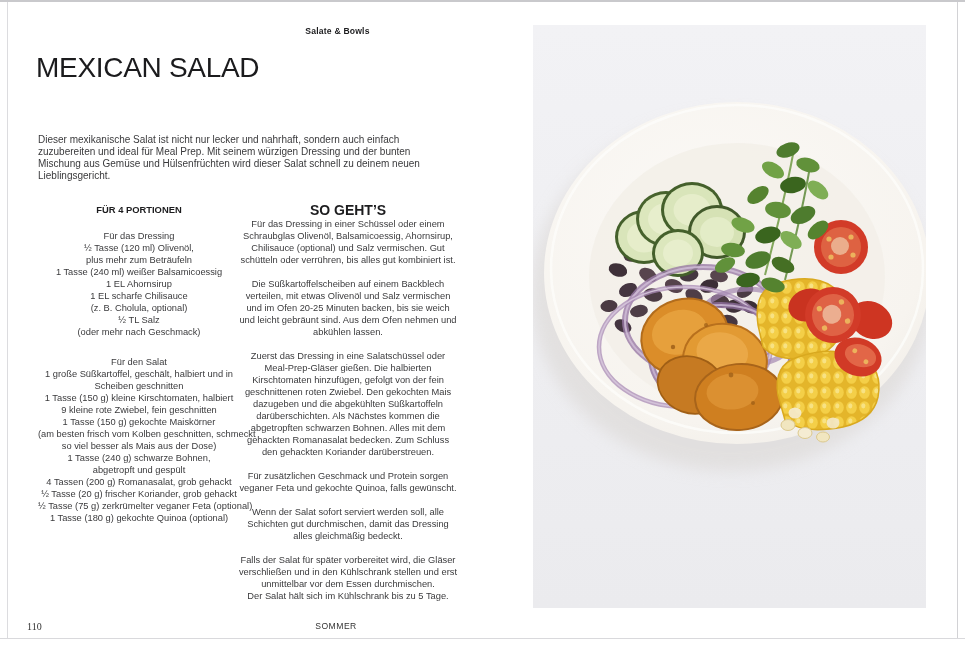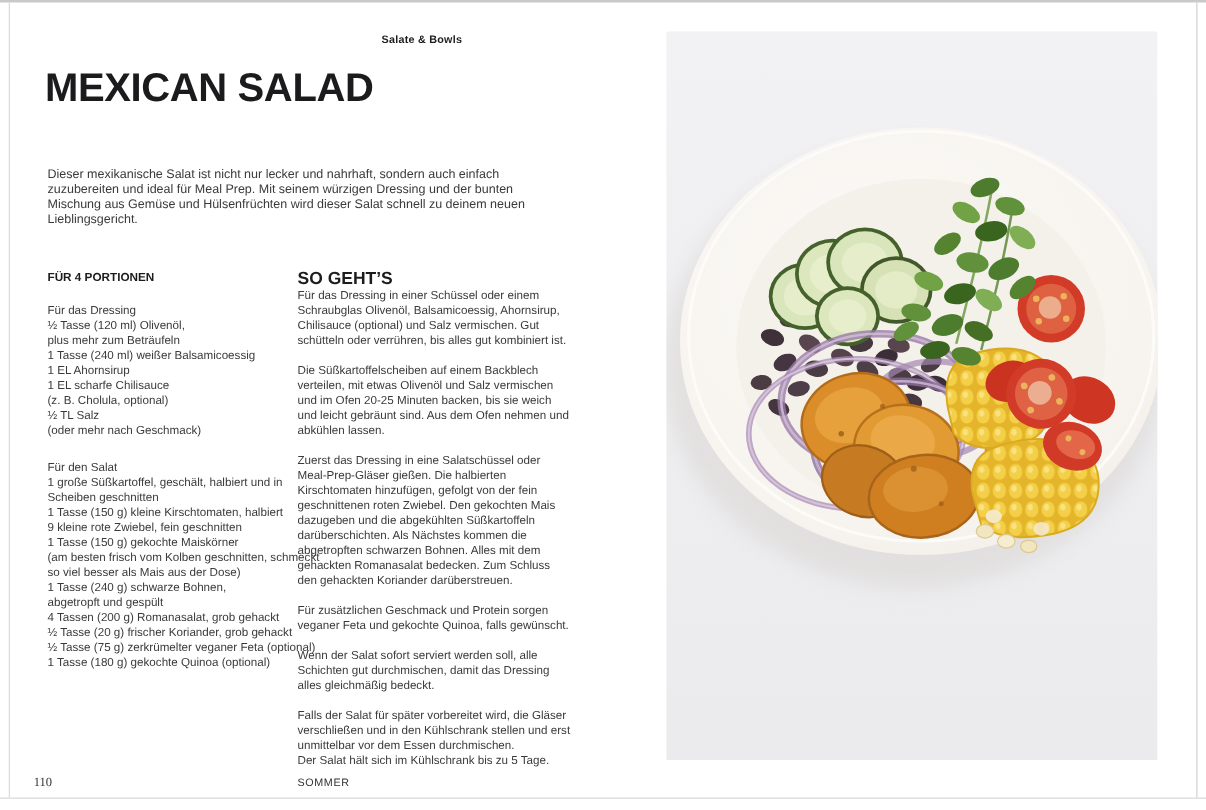--- a/index.html
+++ b/index.html
@@ -7,39 +7,39 @@
          font-family:"Liberation Sans","DejaVu Sans",sans-serif;color:#2b2b2b;}
   
   .edge{position:absolute;background:#c9c9cc;}
   .edge-top{left:0;top:0;width:965px;height:2px;}
   .edge-bottom{left:0;top:638px;width:965px;height:1px;background:#d9d9dc;}
   .edge-left{left:7px;top:2px;width:1px;height:636px;background:#dcdcdf;}
   .edge-right{left:957px;top:2px;width:1px;height:636px;background:#d2d2d5;}
 
   .section-header{position:absolute;left:238px;top:26px;width:199px;text-align:center;
          font-size:8.6px;font-weight:700;color:#1c1c1e;letter-spacing:.2px;}
-  .title{position:absolute;left:36px;top:52px;margin:0;font-size:32px;font-weight:700;
+  .title{position:absolute;left:36px;top:52px;margin:0;font-size:28px;font-weight:400;
          letter-spacing:-.3px;color:#1b1b1d;}
   .intro{position:absolute;left:38px;top:134px;width:398px;margin:0;
          font-size:10px;line-height:12px;color:#3a3a3c;}
 
-  .col{position:absolute;top:216px;font-size:9.3px;line-height:12px;color:#3a3a3c;}
+  .col{position:absolute;top:204px;font-size:9.3px;line-height:12px;color:#3a3a3c;text-align:center;}
   .col-ingredients{left:38px;width:202px;}
   .col-instructions{left:238px;width:220px;}
   .servings{font-weight:700;color:#1c1c1e;font-size:9.4px;margin-bottom:14px;}
   .group{margin-top:10px;}
   .group + .group{margin-top:18px;}
   .group-heading{text-underline-offset:1.5px;}
   .ing-line{white-space:nowrap;}
   .steps-heading{font-weight:700;color:#1c1c1e;font-size:14px;margin-bottom:2px;}
   .para{margin:0 0 12px 0;}
   .para.m0{margin-bottom:0;}
 
   .pagenum{position:absolute;left:27px;top:621px;font-size:10px;color:#333;font-family:Liberation Serif, serif;}
-  .footer-section{position:absolute;left:238px;top:621px;width:196px;text-align:left;
+  .footer-section{position:absolute;left:238px;top:621px;width:196px;text-align:center;
          font-size:8.6px;letter-spacing:.5px;color:#333;}
 
   .right-page{position:absolute;left:533px;top:25px;width:393px;height:583px;}
   .right-page svg{display:block;width:393px;height:583px;}
 </style>
 </head>
 <body>
 
 <div class="sheet">
   <div class="edge edge-top"></div>

